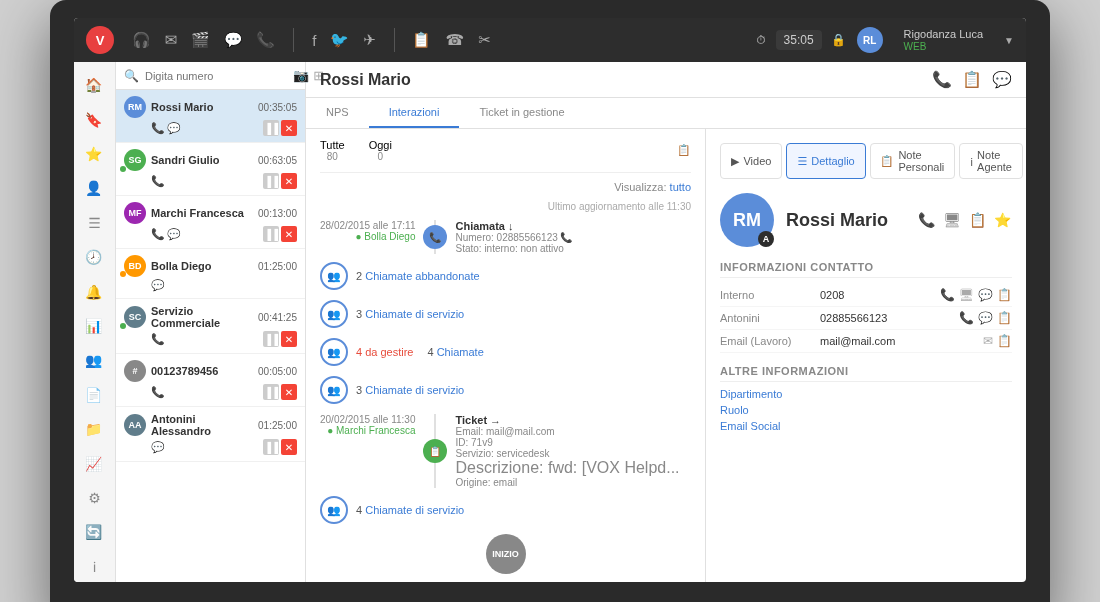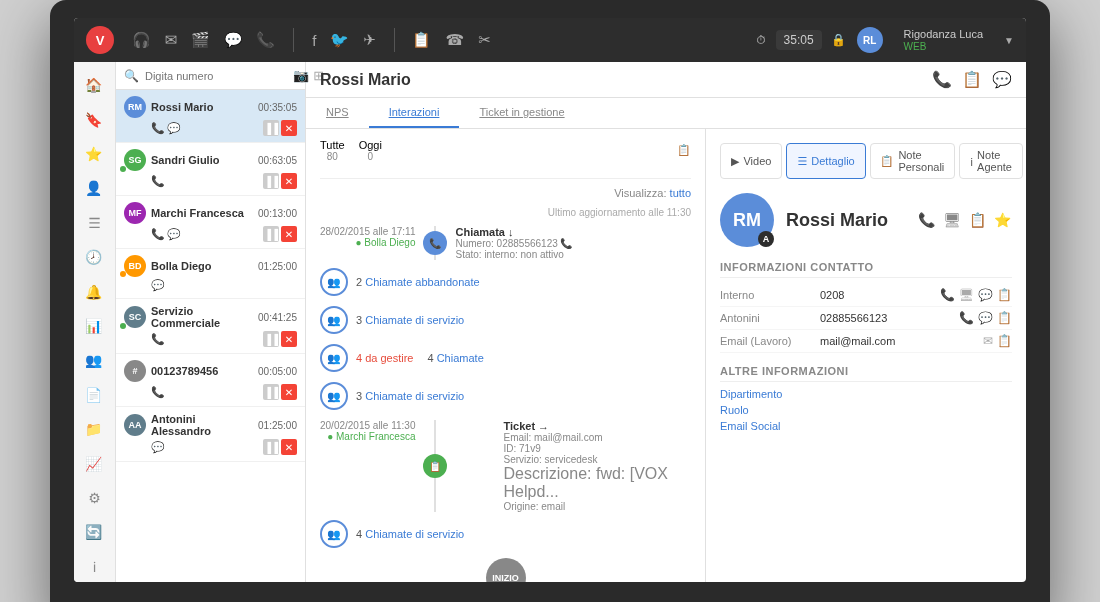--- a/index.html
+++ b/index.html
@@ -268,21 +268,20 @@
       display: flex;
       border-bottom: 1px solid #e0e0e0;
     }
     .tab-item {
       padding: 8px 20px;
       font-size: 11px;
       color: #888;
       cursor: pointer;
       border-bottom: 2px solid transparent;
       text-align: left;
-      text-decoration: underline;
     }
     .tab-item.active {
       color: #3a7bd5;
       border-bottom-color: #3a7bd5;
     }
     
     .interactions-body {
       display: flex;
       flex: 1;
       overflow: hidden;
@@ -660,21 +659,21 @@
           </div>
           <div class="tab-item">
             <span>Ticket in gestione</span>
           </div>
         </div>
 
         <div class="interactions-body">
 
           <div class="timeline-panel">
 
-            <div style="display:flex;align-items:center;gap:14px;margin-bottom:8px;border-bottom:1px solid #eee;padding-bottom:16px;">
+            <div style="display:flex;align-items:center;gap:24px;margin-bottom:8px;border-bottom:1px solid #eee;padding-bottom:10px;">
               <div style="display:flex;flex-direction:column;align-items:center;cursor:pointer;font-size:11px;">
                 <span>Tutte</span>
                 <span style="font-size:10px;color:#888;">80</span>
               </div>
               <div style="display:flex;flex-direction:column;align-items:center;cursor:pointer;font-size:11px;">
                 <span>Oggi</span>
                 <span style="font-size:10px;color:#888;">0</span>
               </div>
               <div style="margin-left:auto;display:flex;flex-direction:column;align-items:center;font-size:11px;">
                 <span>📋</span>
@@ -727,21 +726,21 @@
             <div style="display:flex;gap:8px;margin-bottom:8px;position:relative;">
               <div style="display:flex;flex-direction:column;align-items:flex-end;min-width:90px;font-size:10px;color:#888;">
                 <span>20/02/2015 alle 11:30</span>
                 <span style="color:#4caf50;">● Marchi Francesca</span>
               </div>
               <div style="display:flex;flex-direction:column;align-items:center;">
                 <div style="width:2px;flex:1;background:#e0e0e0;"></div>
                 <div style="width:24px;height:24px;border-radius:50%;background:#4caf50;display:flex;align-items:center;justify-content:center;color:#fff;font-size:10px;">📋</div>
                 <div style="width:2px;flex:1;background:#e0e0e0;"></div>
               </div>
-              <div style="flex:1;font-size:11px;color:#333;margin-left:48px;">
+              <div style="flex:1;font-size:11px;color:#333;">
                 <div><strong>Ticket →</strong></div>
                 <div style="font-size:10px;color:#888;">Email: mail@mail.com</div>
                 <div style="font-size:10px;color:#888;">ID: 71v9</div>
                 <div style="font-size:10px;color:#888;">Servizio: servicedesk</div>
                 <div style="font-size:16px;color:#888;">Descrizione: fwd: [VOX Helpd...</div>
                 <div style="font-size:10px;color:#888;">Origine: email</div>
               </div>
             </div>
 
             <div class="simple-timeline-item">

